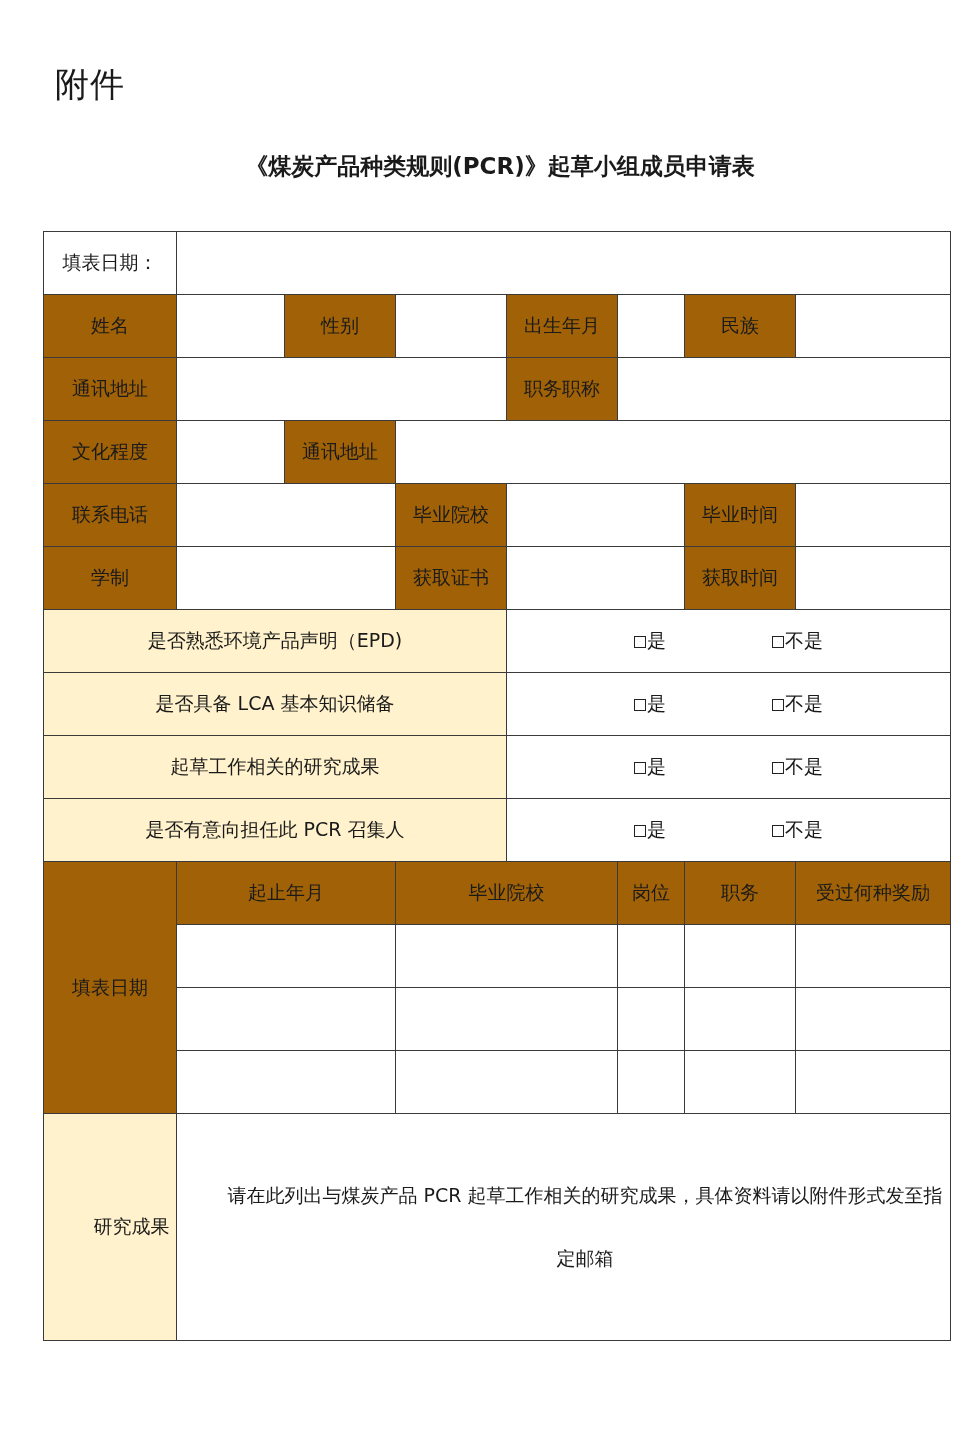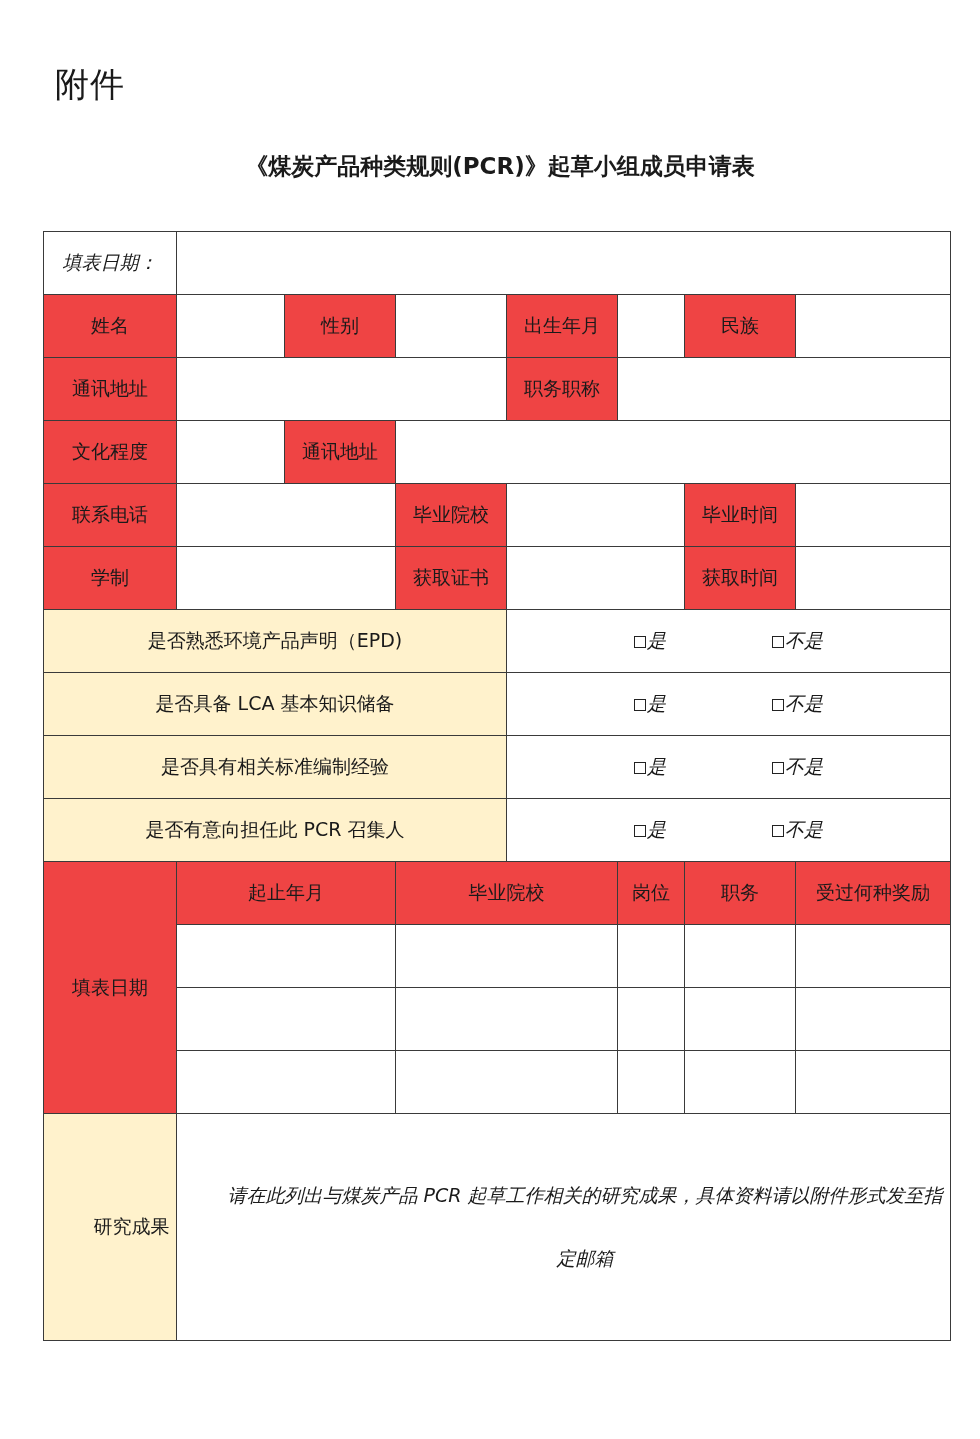--- a/index.html
+++ b/index.html
@@ -20,23 +20,23 @@
     position: absolute; left: 43px; top: 231px;
     border-collapse: collapse; table-layout: fixed;
     width: 907px;
   }
   table.form td {
     border: 1.3px solid #3a3a3a;
     padding: 0; height: 63px;
     font-size: 19px; text-align: center; vertical-align: middle;
     box-sizing: border-box;
   }
-  td.g { background: #ef4444; }
+  td.g { background: #a16207; }
   td.y { background: #fff2cc; }
-  td.w { background: #ffffff; font-style: italic; }
+  td.w { background: #ffffff; }
   td.left { text-align: left; padding-left: 11px; }
   .choice { display: inline-block; }
   .choice + .choice { margin-left: 70px; padding-left: 36px; }
   .box {
     display: inline-block; width: 12px; height: 12px;
     border: 1.6px solid #222; vertical-align: -1px; margin-right: 1px;
     box-sizing: border-box;
   }
   td.research-note {
     text-align: left; padding-left: 11px; padding-right: 6px;
@@ -119,21 +119,21 @@
   </tr>
 
   <tr>
     <td class="y" colspan="4">是否具备 LCA 基本知识储备</td>
     <td class="w" colspan="4">
       <span class="choice"><span class="box"></span><span>是</span></span><span class="choice"><span class="box"></span><span>不是</span></span>
     </td>
   </tr>
 
   <tr>
-    <td class="y" colspan="4">是否具有相关标准编制经验</td>
+    <td class="y" colspan="4">起草工作相关的研究成果</td>
     <td class="w" colspan="4">
       <span class="choice"><span class="box"></span><span>是</span></span><span class="choice"><span class="box"></span><span>不是</span></span>
     </td>
   </tr>
 
   <tr>
     <td class="y" colspan="4">是否有意向担任此 PCR 召集人</td>
     <td class="w" colspan="4">
       <span class="choice"><span class="box"></span><span>是</span></span><span class="choice"><span class="box"></span><span>不是</span></span>
     </td>

